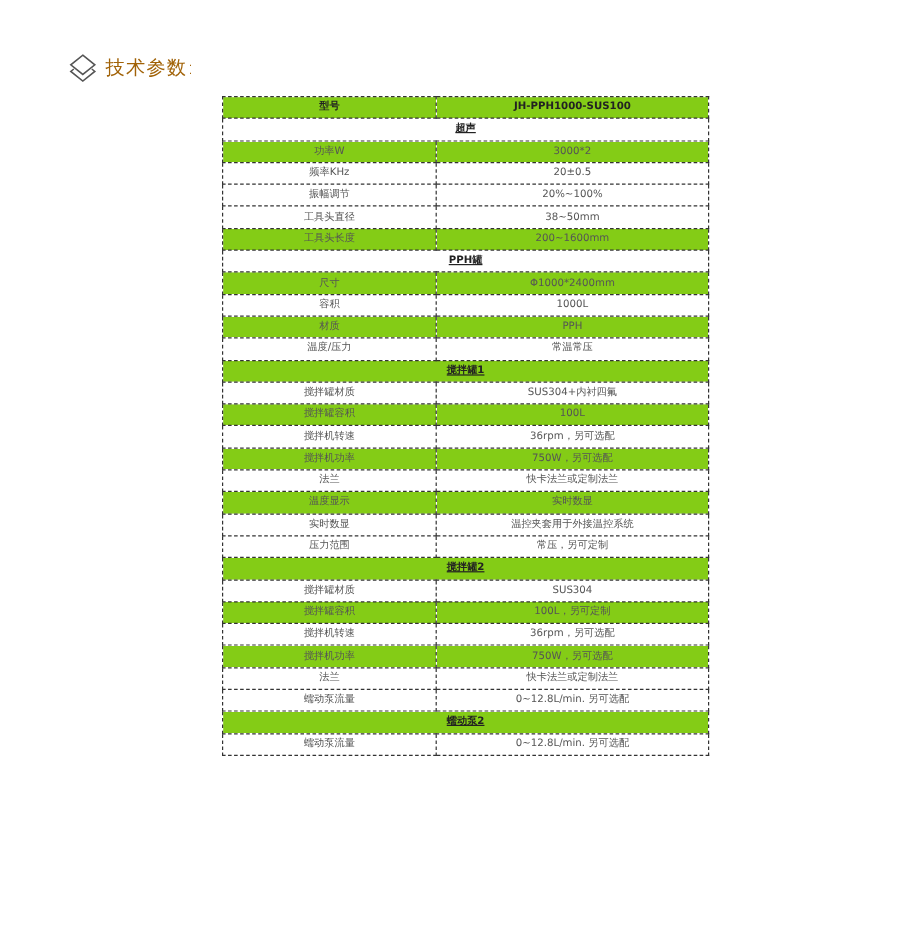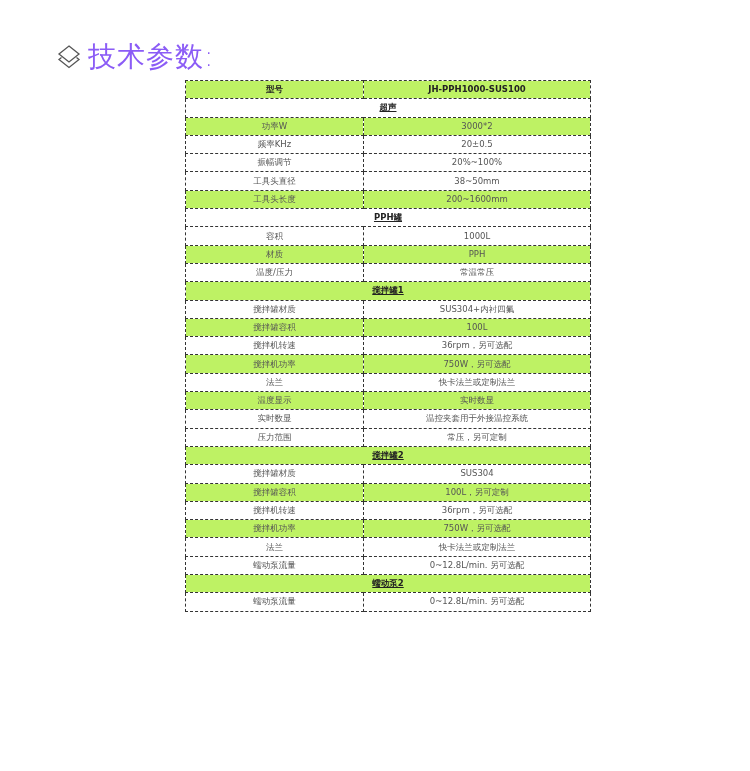--- a/index.html
+++ b/index.html
@@ -1,26 +1,26 @@
 <!DOCTYPE html>
 <html><head>
 <meta charset="utf-8">
 <style>
   html, body { margin: 0; padding: 0; background: #ffffff; }
   body { width: 750px; height: 771px; position: relative; overflow: hidden;
          font-family: "DejaVu Sans", "Liberation Sans", sans-serif; color: #333; }
   .title { position: absolute; left: 56px; top: 40px; height: 34px; display: flex; align-items: center; }
   .title svg { width: 26px; height: 26px; margin-right: 6px; }
-  .title-text { font-size: 28px; color: #8b5cf6; letter-spacing: 1px; font-weight: 300; }
+  .title-text { font-size: 16px; color: #a16207; letter-spacing: 1px; font-weight: 300; }
   table.spec { position: absolute; left: 185px; top: 80px; width: 406px; border-collapse: collapse;
                table-layout: fixed; }
   table.spec td { border: 1px dashed #333; height: 17.3px; padding: 0; text-align: center;
                   font-size: 8.5px; color: #555; line-height: 17px; white-space: nowrap; overflow: hidden; }
   table.spec td.k { width: 177px; }
-  table.spec tr.gray td { background: #bef264; }
+  table.spec tr.gray td { background: #84cc16; }
   table.spec tr.white td { background: #ffffff; }
   table.spec tr.section td { font-weight: bold; color: #222; text-decoration: underline; }
   table.spec tr.head td { font-weight: bold; color: #222; }
 </style>
 </head>
 <body>
 
 <div class="title">
   <svg viewBox="0 0 26 26">
     <path d="M13 2 L23 10 L13 18 L3 10 Z" fill="none" stroke="#555" stroke-width="1.3"></path>
@@ -53,20 +53,24 @@
       <tr class="white">
         <td class="k">工具头直径</td>
         <td>38~50mm</td>
       </tr>
       <tr class="gray">
         <td class="k">工具头长度</td>
         <td>200~1600mm</td>
       </tr>
       <tr class="section white">
         <td colspan="2">PPH罐</td>
+      </tr>
+      <tr class="gray">
+        <td class="k">尺寸</td>
+        <td>Φ1000*2400mm</td>
       </tr>
       <tr class="white">
         <td class="k">容积</td>
         <td>1000L</td>
       </tr>
       <tr class="gray">
         <td class="k">材质</td>
         <td>PPH</td>
       </tr>
       <tr class="white">

